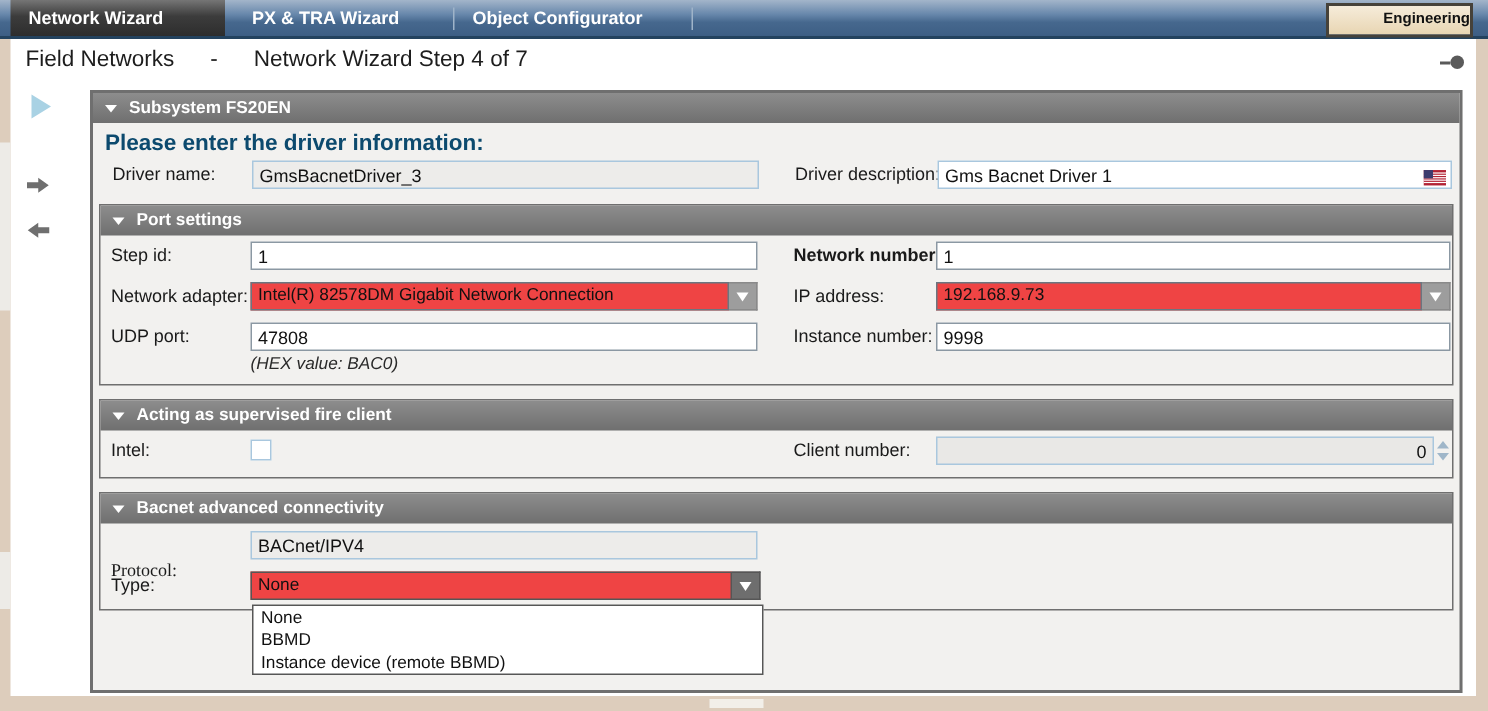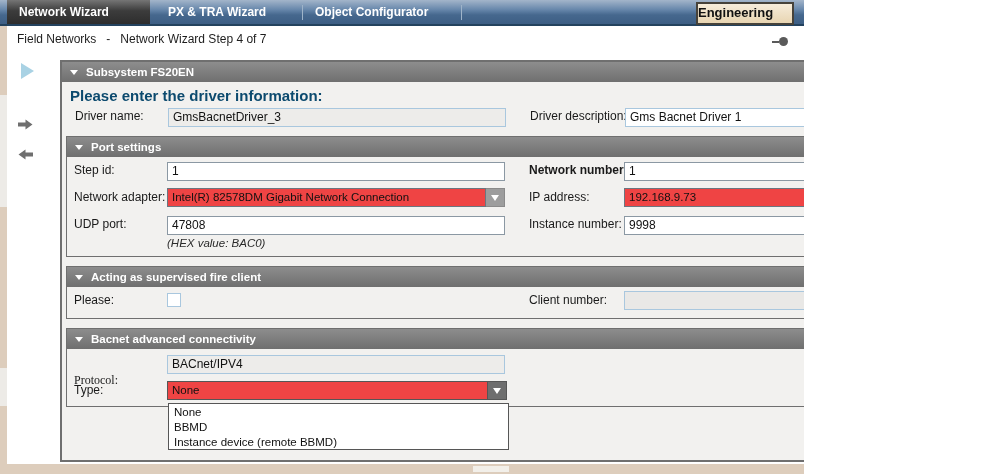--- a/index.html
+++ b/index.html
@@ -1,38 +1,38 @@
 <!DOCTYPE html>
 <html><head>
 <meta charset="utf-8">
 <style>
   * { box-sizing: border-box; margin: 0; padding: 0; }
   html,body { width:992px; height:474px; }
   body { font-family:"Liberation Sans","DejaVu Sans",sans-serif; }
-  .stage { position:relative; width:804px; height:474px; background:#ddcdbc; overflow:hidden;padding-left:36px; }
+  .stage { position:relative; width:992px; height:474px; background:#ddcdbc; overflow:hidden;padding-left:36px; }
 
   
   .tabbar { position:absolute; left:0; top:0; width:992px; height:26px;
     background:linear-gradient(#a3b5ca 0%, #6787ab 40%, #46688e 62%, #3d5e84 100%);
     border-bottom:2px solid #23425e; display:flex; align-items:stretch; }
   .tab { height:24px; line-height:24px; color:#fff; font-weight:bold; font-size:12px; cursor:default; white-space:nowrap; }
   .tab.active { width:143px; margin-left:7px; padding-left:12px;
     background:linear-gradient(#757575 0%, #3c3c3c 45%, #2d2d2d 100%); }
   .tab.t2 { width:152px; padding-left:18px; }
   .tab.t3 { width:158px; padding-left:12px; }
   .tabsep { width:1px; height:15px; margin-top:5px; background:#9fb4c9; }
   .mode-btn { position:absolute; right:10px; top:2px; width:98px; height:23px; line-height:18px;
     background:linear-gradient(#f6ecda 0%, #e8d5b2 100%); border:2px solid #46423a;
-    text-align:left; font-weight:bold; font-size:13px; color:#111; }
+    text-align:right; font-weight:bold; font-size:10px; color:#111; }
 
   
   .whitearea { position:absolute; left:7px; top:26px; width:977px; height:438px; background:#ffffff; }
 
   .breadcrumb { position:absolute; left:7px; top:26px; width:977px; height:26px;
-    display:flex; align-items:center; gap:10px; padding-left:10px; font-size:12px; color:#1d1d1d; }
+    display:flex; align-items:center; gap:24px; padding-left:10px; font-size:15px; color:#1d1d1d; }
   .pin { position:absolute; right:16px; top:37px; display:flex; align-items:center; }
   .pin .line { width:7px; height:2px; background:#5a5a5a; }
   .pin .dot { width:9px; height:9px; border-radius:50%; background:#5a5a5a; }
 
   
   .l-seg { position:absolute; left:0; width:7px; background:#edebe7; }
   .l-seg.a { top:95px; height:112px; }
   .l-seg.b { top:368px; height:38px; }
   .b-handle { position:absolute; left:473px; top:466px; width:36px; height:6px; background:#f2efe9; }
 
@@ -209,21 +209,21 @@
       </div>
 
       <div class="hint" style="left:100px; top:100px;">(HEX value: BAC0)</div>
     </div>
 
     <div class="box fire">
       <div class="sec-header">
         <div class="caret"></div>
         <span>Acting as supervised fire client</span>
       </div>
-      <div class="lbl" style="left:7px; top:24px;">Please:</div>
+      <div class="lbl" style="left:7px; top:24px;">Intel:</div>
       <input type="checkbox" class="chk" style="position: absolute; left: 100px; top: 26px;">
       <div class="lbl" style="left:462px; top:24px;">Client number:</div>
       <div class="spin" style="left:557px; top:24px; width:343px;">
         <input readonly="" value="0" style="">
         <div class="btns">
           <div class="up"></div>
           <div class="dn"></div>
         </div>
       </div>
     </div>

